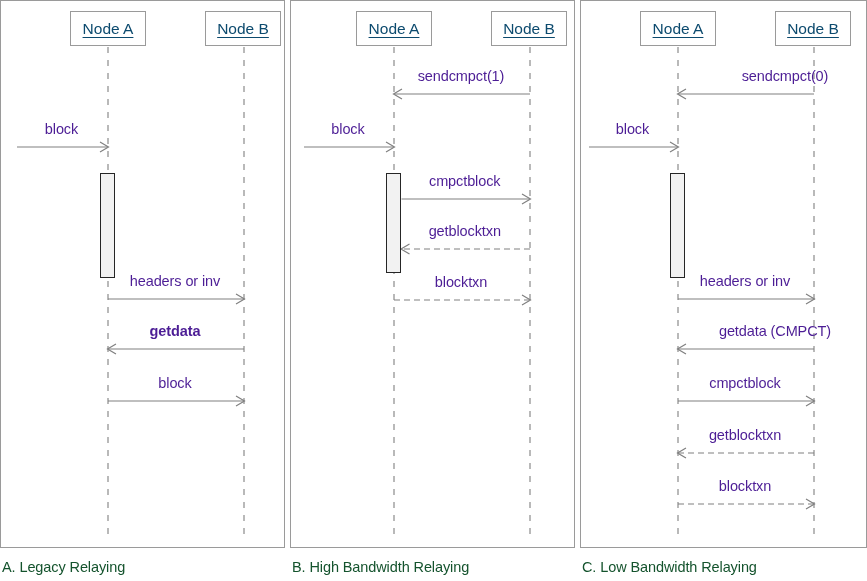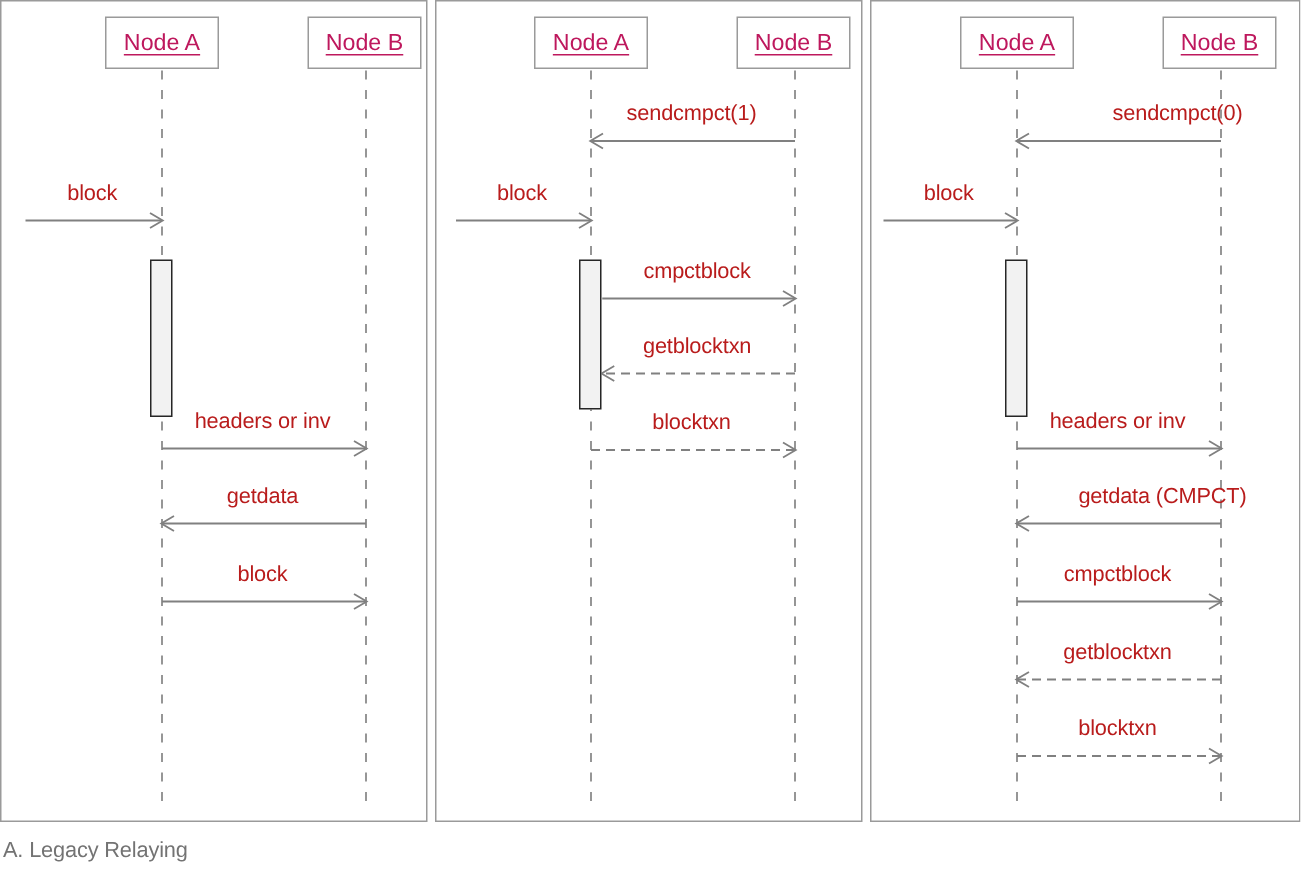--- a/index.html
+++ b/index.html
@@ -28,50 +28,50 @@
   }
   .panel-svg {
     position: absolute;
     left: 0;
     top: 0;
     display: block;
   }
   .caption {
     position: absolute;
     font-size: 14.5px;
-    color: #737373;
+    color: #14532d;
     white-space: nowrap;
     letter-spacing: -0.1px;
   }
   .node-box {
     position: absolute;
     box-sizing: border-box;
     border: 1px solid #9a9a9a;
     background: #ffffff;
     display: flex;
     align-items: center;
     justify-content: center;
   }
   .node-label {
     font-size: 15.5px;
-    color: #be185d;
+    color: #0c4a6e;
     text-decoration: underline;
     text-underline-offset: 3px;
     white-space: nowrap;
   }
   .activation {
     position: absolute;
     box-sizing: border-box;
     background: #f2f2f2;
     border: 1.4px solid #262626;
   }
   .msg-label {
     position: absolute;
     font-size: 14.5px;
-    color: #b91c1c;
+    color: #4c1d95;
     white-space: nowrap;
     transform: translateX(-50%);
     letter-spacing: -0.1px;
   }
 </style>
 </head>
 <body>
 
 <div id="diagram-root">
     <div class="panel" style="left: 0px; width: 285px; height: 548px;">
@@ -87,21 +87,21 @@
         <line x1="107" x2="107" y1="46" y2="538" stroke="#808080" stroke-width="1.1" stroke-dasharray="6 7"></line>
         <line x1="243" x2="243" y1="46" y2="538" stroke="#808080" stroke-width="1.1" stroke-dasharray="6 7"></line>
         <line x1="16" x2="107" y1="146" y2="146" stroke="#808080" stroke-width="1.2" marker-end="url(#arr-A-r)"></line>
         <line x1="107" x2="243" y1="298" y2="298" stroke="#808080" stroke-width="1.2" marker-end="url(#arr-A-r)"></line>
         <line x1="243" x2="107" y1="348" y2="348" stroke="#808080" stroke-width="1.2" marker-end="url(#arr-A-l)"></line>
         <line x1="107" x2="243" y1="400" y2="400" stroke="#808080" stroke-width="1.2" marker-end="url(#arr-A-r)"></line>
       </svg>
     </div>
     <div class="msg-label" style="left: 61.5px; top: 121px;">block</div>
     <div class="msg-label" style="left: 175px; top: 273px;">headers or inv</div>
-    <div class="msg-label" style="left: 175px; top: 323px;">getdata</div>
+    <div class="msg-label" style="left: 175px; top: 323px; font-weight: bold;">getdata</div>
     <div class="msg-label" style="left: 175px; top: 375px;">block</div>
     <div class="node-box" style="left: 70px; top: 11px; width: 76px; height: 35px;">
       <span class="node-label">Node A</span>
     </div>
     <div class="node-box" style="left: 205px; top: 11px; width: 76px; height: 35px;">
       <span class="node-label">Node B</span>
     </div>
     <div class="activation" style="left: 99.5px; top: 173px; width: 15px; height: 105px;"></div>
     <div class="caption" style="left: 2px; top: 559px;">A. Legacy Relaying</div>
     <div class="panel" style="left: 290px; width: 285px; height: 548px;">
@@ -128,20 +128,21 @@
     <div class="msg-label" style="left: 464.75px; top: 173px;">cmpctblock</div>
     <div class="msg-label" style="left: 464.75px; top: 223px;">getblocktxn</div>
     <div class="msg-label" style="left: 461px; top: 274px;">blocktxn</div>
     <div class="node-box" style="left: 356px; top: 11px; width: 76px; height: 35px;">
       <span class="node-label">Node A</span>
     </div>
     <div class="node-box" style="left: 491px; top: 11px; width: 76px; height: 35px;">
       <span class="node-label">Node B</span>
     </div>
     <div class="activation" style="left: 385.5px; top: 173px; width: 15px; height: 100px;"></div>
+    <div class="caption" style="left: 292px; top: 559px;">B. High Bandwidth Relaying</div>
     <div class="panel" style="left: 580px; width: 287px; height: 548px;">
       <svg class="panel-svg" width="287" height="548">
         <defs>
           <marker id="arr-C-r" markerWidth="12" markerHeight="12" refX="9.5" refY="6" orient="0" markerUnits="userSpaceOnUse">
             <path d="M 1.5 1 L 10 6 L 1.5 11" fill="none" stroke="#808080" stroke-width="1.2"></path>
           </marker>
           <marker id="arr-C-l" markerWidth="12" markerHeight="12" refX="2.5" refY="6" orient="0" markerUnits="userSpaceOnUse">
             <path d="M 10.5 1 L 2 6 L 10.5 11" fill="none" stroke="#808080" stroke-width="1.2"></path>
           </marker>
         </defs>
@@ -163,13 +164,14 @@
     <div class="msg-label" style="left: 745px; top: 375px;">cmpctblock</div>
     <div class="msg-label" style="left: 745px; top: 427px;">getblocktxn</div>
     <div class="msg-label" style="left: 745px; top: 478px;">blocktxn</div>
     <div class="node-box" style="left: 640px; top: 11px; width: 76px; height: 35px;">
       <span class="node-label">Node A</span>
     </div>
     <div class="node-box" style="left: 775px; top: 11px; width: 76px; height: 35px;">
       <span class="node-label">Node B</span>
     </div>
     <div class="activation" style="left: 669.5px; top: 173px; width: 15px; height: 105px;"></div>
+    <div class="caption" style="left: 582px; top: 559px;">C. Low Bandwidth Relaying</div>
   </div>
 
 </body></html>

